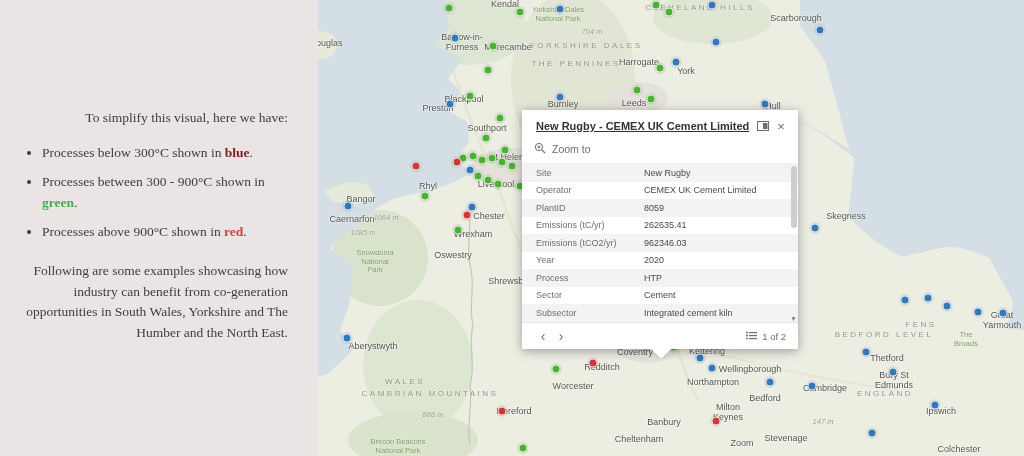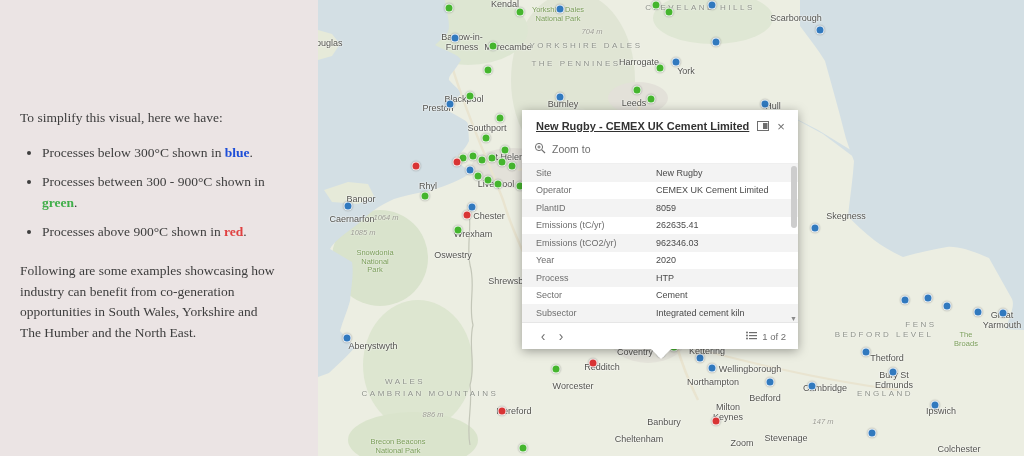--- a/index.html
+++ b/index.html
@@ -3,21 +3,21 @@
 <meta charset="utf-8">
 <style>
   html,body{margin:0;padding:0;}
   body{width:1024px;height:456px;overflow:hidden;font-family:"Liberation Sans",sans-serif;background:#fff;}
   .page{display:flex;width:1024px;height:456px;}
 
   
   .sidebar{width:318px;height:456px;background:#ebe4e4;box-sizing:border-box;
            padding:108px 30px 0 20px;font-family:"Liberation Serif",serif;
            color:#3d3d3d;font-size:13.5px;line-height:1.55;}
-  .sidebar p{margin:0 8px 14px 0;}
+  .sidebar p{margin:0 0 14px 0;text-align:right;}
   .sidebar ul{margin:0 0 18px 0;padding-left:22px;}
   .sidebar li{margin-bottom:8px;}
 
   
   .map{position:relative;width:706px;height:456px;background:#eceee2;overflow:hidden;}
   .map svg.base{position:absolute;left:0;top:0;}
   .lbl{position:absolute;transform:translate(-50%,-50%);white-space:pre-line;text-align:center;pointer-events:none;}
   .lbl.city{font-size:9px;color:#52524d;text-shadow:0 0 2px #fff,0 0 2px #fff;line-height:1.15;}
   .lbl.region{font-size:8px;color:#8e928a;letter-spacing:2.5px;text-shadow:0 0 2px #fff;}
   .lbl.park{font-size:7.5px;color:#7a9d58;line-height:1.15;text-shadow:0 0 2px #fff;}
@@ -32,42 +32,42 @@
   .popup-header{display:flex;align-items:center;padding:8px 8px 5px 14px;}
   .popup-title{flex:1;font-size:11px;font-weight:bold;color:#323232;text-decoration:underline;}
   .icon-btn{width:18px;height:16px;display:flex;align-items:center;justify-content:center;
             color:#6e6e6e;cursor:pointer;flex:0 0 auto;}
   .close-x{font-size:13px;line-height:1;}
   .zoom-row{display:flex;align-items:center;gap:6px;padding:3px 14px 7px 12px;
             color:#6e6e6e;font-size:10.5px;cursor:pointer;}
   .tbl{position:relative;height:158px;overflow:hidden;border-top:1px solid #efefef;}
   .trow{display:flex;height:17.5px;align-items:center;font-size:9px;color:#6e6e6e;}
   .trow:nth-child(odd){background:#f3f3f3;}
-  .trow .k{width:134px;padding-left:14px;box-sizing:border-box;flex:0 0 auto;}
+  .trow .k{width:122px;padding-left:14px;box-sizing:border-box;flex:0 0 auto;}
   .trow .v{flex:1;color:#4a4a4a;}
   .sbar{position:absolute;right:1px;top:2px;width:7px;height:154px;}
   .sbar .thumb{position:absolute;top:0;right:0;width:6px;height:62px;background:#cdcdcd;border-radius:3px;}
   .sbar .down{position:absolute;bottom:-2px;right:0;font-size:7px;color:#8a8a8a;}
   .popup-footer{display:flex;align-items:center;height:26px;border-top:1px solid #e6e6e6;
                 padding:0 12px;color:#6e6e6e;}
   .chev{font-size:14px;line-height:1;cursor:pointer;color:#6e6e6e;width:18px;text-align:center;}
   .pager{margin-left:auto;display:flex;align-items:center;gap:5px;font-size:9.5px;color:#6e6e6e;}
   .popup-pointer{position:absolute;left:129px;top:100%;width:0;height:0;
                  border-left:10px solid transparent;border-right:10px solid transparent;
                  border-top:10px solid #fff;}
 </style>
 </head>
 <body>
 
 <div class="page">
 
   <div class="sidebar">
     <p>To simplify this visual, here we have:</p>
     <ul>
-        <li><span>Processes below 300°C shown in </span><span style="color: #1d4ed8; font-weight: bold;">blue</span><span>.</span></li>
+        <li><span>Processes below 300°C shown in </span><span style="color: #7f1d1d; font-weight: bold;">blue</span><span>.</span></li>
         <li><span>Processes between 300 - 900°C shown in </span><span style="color: rgb(63, 174, 73); font-weight: bold;">green</span><span>.</span></li>
         <li><span>Processes above 900°C shown in </span><span style="color: rgb(224, 64, 64); font-weight: bold;">red</span><span>.</span></li>
       </ul>
     <p>Following are some examples showcasing how industry can benefit from co-generation opportunities in South Wales, Yorkshire and The Humber and the North East.</p>
   </div>
 
   <div class="map">
     <svg class="base" width="706" height="456" viewBox="0 0 706 456">
       <rect width="706" height="456" fill="#eceee2"></rect>
 

